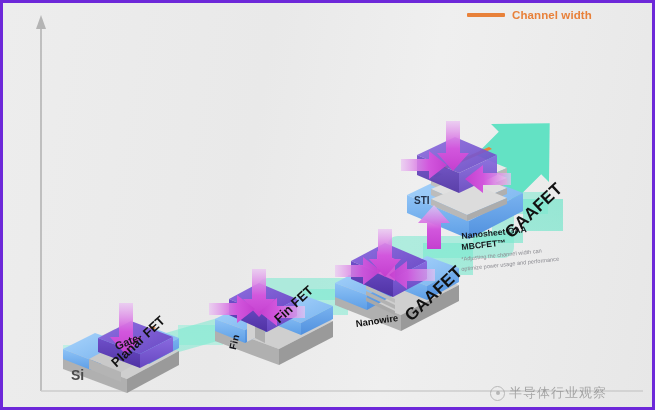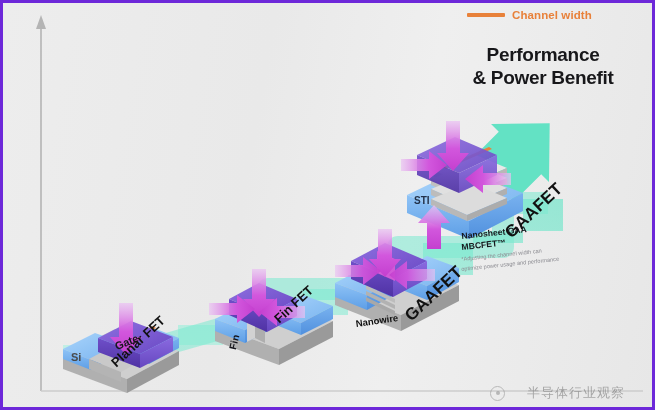--- a/index.html
+++ b/index.html
@@ -25,30 +25,30 @@
   #title{position:absolute;left:440px;top:40px;width:200px;text-align:center;
     font-size:19px;line-height:23px;font-weight:700;color:#17171a;letter-spacing:-.3px;}
 
   .node-label{font-weight:700;color:#111;}
   #lbl-planar{left:105px;top:356px;font-size:13px;transform:rotate(-43deg);transform-origin:0 0;}
   #lbl-finfet{left:268px;top:312px;font-size:13px;transform:rotate(-43deg);transform-origin:0 0;}
   #lbl-gaafet1{left:398px;top:308px;font-size:17px;transform:rotate(-43deg);transform-origin:0 0;letter-spacing:.3px;}
   #lbl-gaafet2{left:498px;top:225px;font-size:17px;transform:rotate(-43deg);transform-origin:0 0;letter-spacing:.3px;}
 
   #lbl-gate{left:110px;top:338px;font-size:11px;font-weight:700;color:#16161c;transform:rotate(-22deg);transform-origin:0 0;}
-  #lbl-si{left:68px;top:348px;font-size:11px;font-weight:700;color:#4a4a4a;}
+  #lbl-si{left:68px;top:364px;font-size:14px;font-weight:700;color:#4a4a4a;}
   #lbl-fin{left:224px;top:345px;font-size:10px;font-weight:700;color:#14141a;transform:rotate(-76deg);transform-origin:0 0;}
   #lbl-nanowire{left:352px;top:315px;font-size:9.5px;font-weight:700;color:#111;transform:rotate(-8deg);transform-origin:0 0;}
   #lbl-sti{left:411px;top:192px;font-size:10px;font-weight:700;color:#23324a;}
 
   #note{position:absolute;left:458px;top:228px;}
   #note .n1{font-size:8.6px;font-weight:700;color:#15151a;line-height:11px;transform:rotate(-6deg);transform-origin:0 0;}
   #note .n2{font-size:5.6px;color:#8c8c92;line-height:7.4px;margin-top:3px;transform:rotate(-6deg);transform-origin:0 0;}
 
-  #watermark{position:absolute;left:487px;top:381px;display:flex;align-items:center;gap:22px;opacity:.55;}
+  #watermark{position:absolute;left:487px;top:381px;display:flex;align-items:center;gap:4px;opacity:.55;}
   #watermark .wmark{width:13px;height:13px;border-radius:50%;border:1.4px solid #8d8d8d;
      display:flex;align-items:center;justify-content:center;}
   #watermark .wmark i{display:block;width:4px;height:4px;border-radius:50%;background:#8d8d8d;}
   #watermark .wtext{font-size:13px;color:#6f6f6f;letter-spacing:1px;
      font-family:"DejaVu Sans", sans-serif;}
 </style>
 </head>
 <body>
 
 <div id="stage">
@@ -260,24 +260,20 @@
         <path d="M424,246 L438,246 L438,220 L447,220 L431,202 L415,220 L424,220 Z" fill="url(#gMag)"></path>
       </g>
     </g>
   </svg>
 
   <div id="legend">
     <span class="bar"></span>
     <span class="lbl">Channel width</span>
   </div>
 
-  <div id="title">
-    <div>Performance</div>
-    <div>&amp; Power Benefit</div>
-  </div>
 
   <div class="txt node-label" id="lbl-planar">Planar FET</div>
   <div class="txt node-label" id="lbl-finfet">Fin FET</div>
   <div class="txt node-label" id="lbl-gaafet1">GAAFET</div>
   <div class="txt node-label" id="lbl-gaafet2">GAAFET</div>
 
   <div class="txt" id="lbl-gate">Gate</div>
   <div class="txt" id="lbl-si">Si</div>
   <div class="txt" id="lbl-fin">Fin</div>
   <div class="txt" id="lbl-nanowire">Nanowire</div>

